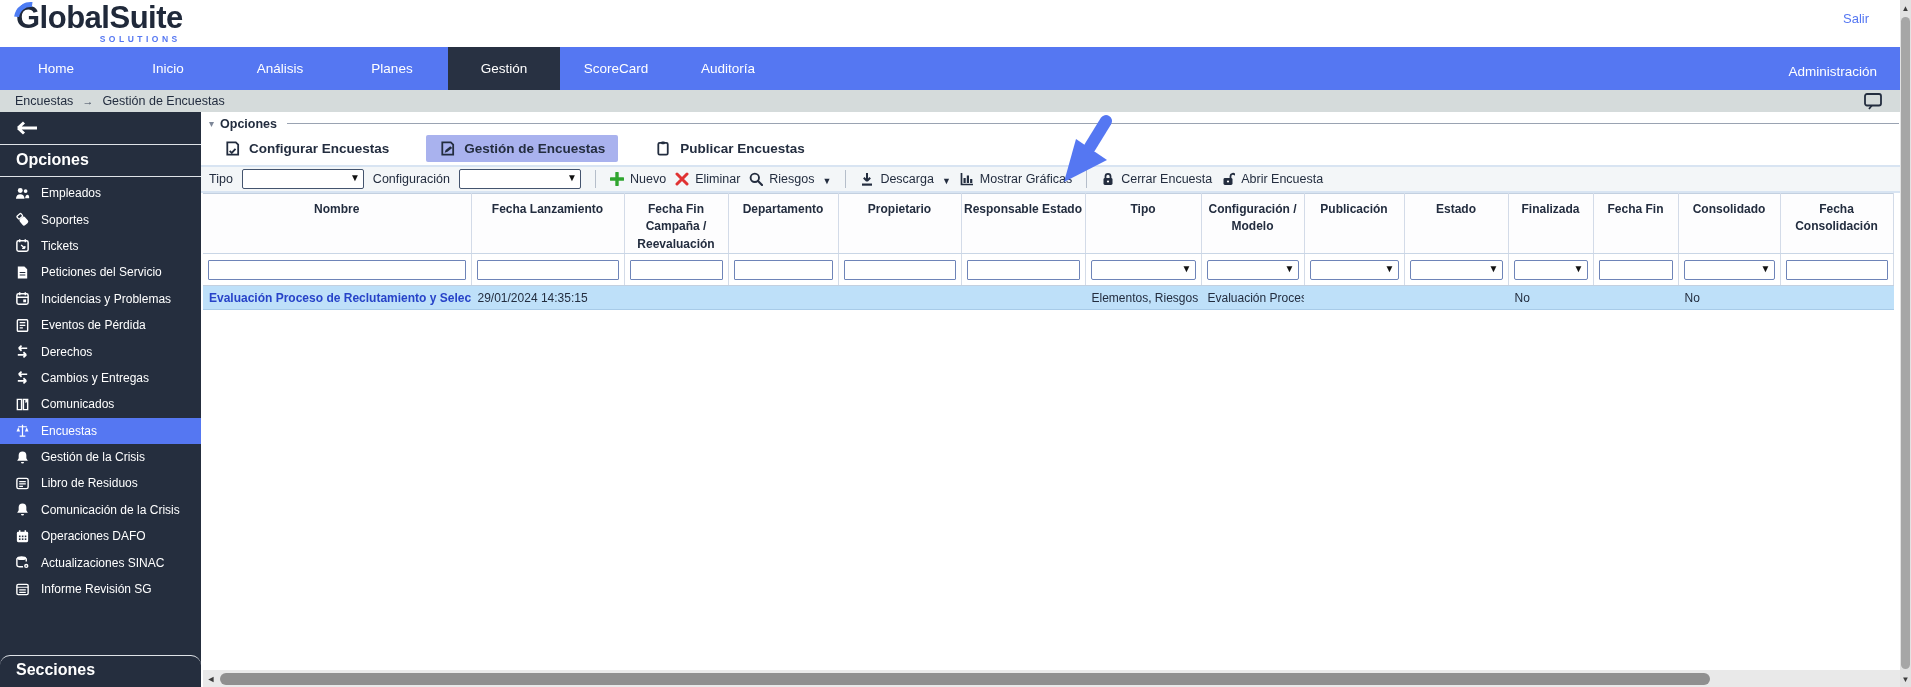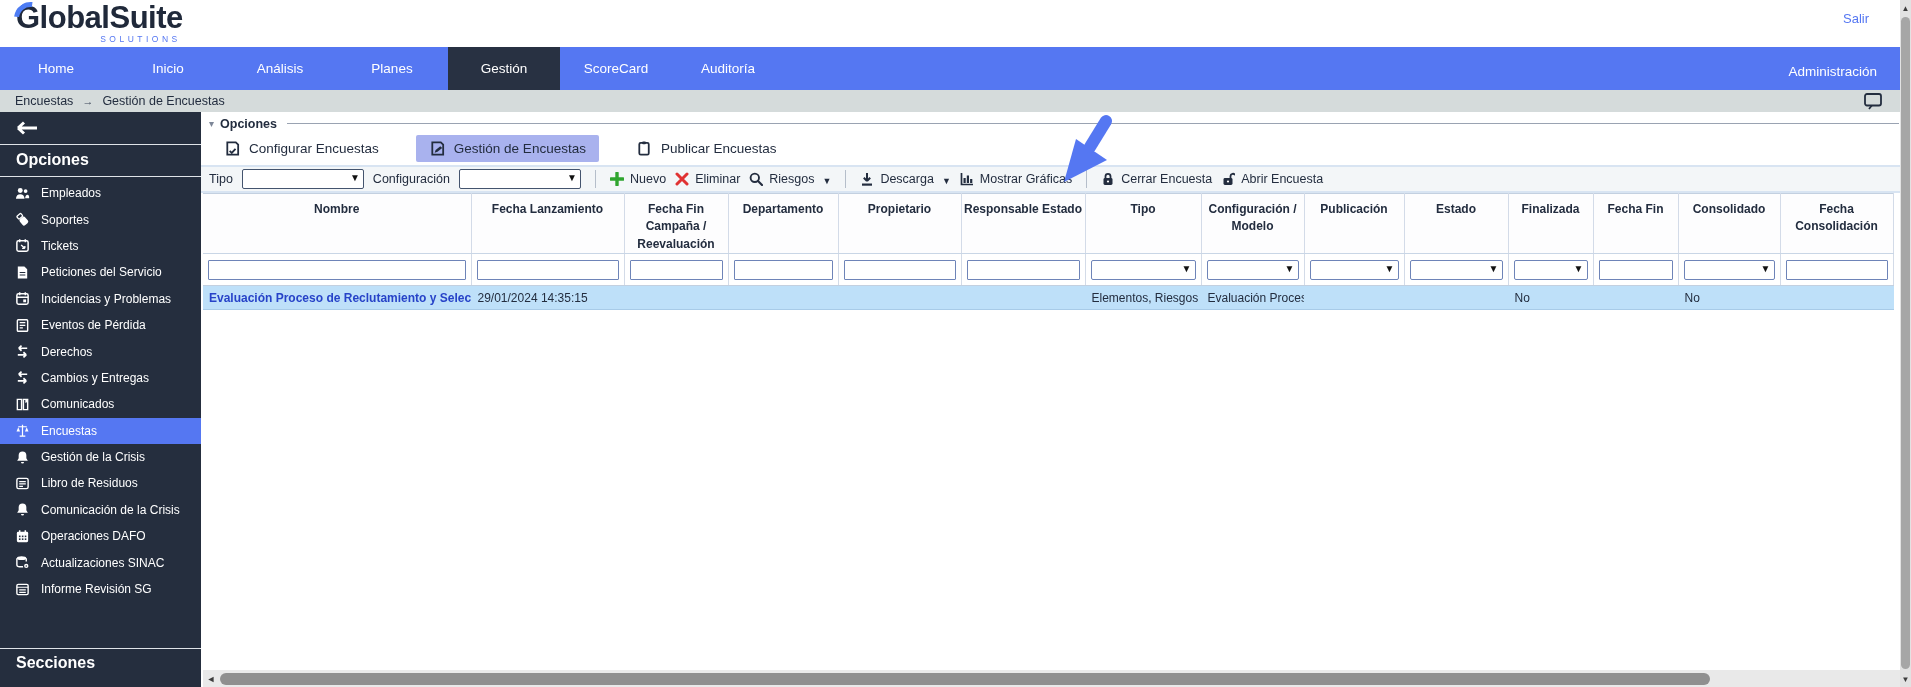--- a/index.html
+++ b/index.html
@@ -4,21 +4,21 @@
 <style>
   * { margin:0; padding:0; box-sizing:border-box; }
   html,body { background:#9aa0a6; }
   .page { position:relative; width:1911px; height:687px; background:#fff; overflow:hidden;
           font-family:"Liberation Sans", sans-serif; color:#232D3F; }
 
   
   .topbar { position:relative; height:47px; background:#fff; }
   .logo { position:absolute; left:16px; top:2px; line-height:1; }
   .logo-main { font-size:31px; font-weight:bold; color:#20293A; letter-spacing:-0.5px; position:relative; z-index:2;}
-  .logo-sub { display:block; text-align:right; font-size:8.5px; font-weight:normal; letter-spacing:3.5px;
+  .logo-sub { display:block; text-align:right; font-size:8.5px; font-weight:bold; letter-spacing:3.5px;
               color:#5577F2; margin-top:2px; padding-right:2px;}
   .g-arc { position:absolute; left:-2px; top:0px; width:33px; height:33px; border:5px solid transparent;
            border-top-color:#4D7CF3; border-radius:50%; transform:rotate(-38deg); z-index:3;}
   .salir { position:absolute; right:42px; top:11px; color:#5577F2; font-size:13px; cursor:pointer; text-decoration:none;}
 
   
   .navbar { height:43px; background:#5577F2; display:flex; align-items:stretch; color:#fff; font-size:13.5px; }
   .nav-left { display:flex; align-items:stretch; }
   .nav-item { width:112px; display:flex; align-items:center; justify-content:center; cursor:pointer; }
   .nav-item.active { background:#283142; }
@@ -37,31 +37,31 @@
   
   .sidebar { width:201px; background:#252E3E; color:#fff; display:flex; flex-direction:column; flex:none; }
   .back { padding:9px 0 5px 17px; cursor:pointer; }
   .side-title { font-size:16px; font-weight:bold; padding:6px 16px 7px; border-top:1px solid #dfe3e8;
                 border-bottom:1px solid #dfe3e8; }
   .side-items { flex:1; padding-top:3px; overflow:hidden; }
   .side-item { height:26.4px; display:flex; align-items:center; gap:11px; padding-left:15px;
                font-size:12px; cursor:pointer; white-space:nowrap; }
   .side-item.active { background:#5577F2; }
   .side-item svg { width:15px; height:15px; flex:none; }
-  .side-footer { font-size:16px; font-weight:bold; padding:5px 16px 15px; border-top:1px solid #dfe3e8; }
+  .side-footer { font-size:16px; font-weight:bold; padding:5px 16px 8px; border-top:1px solid #dfe3e8;border-radius:10px; }
 
   
   .main { flex:1; position:relative; background:#fff; overflow:hidden; }
   .opt-line { display:flex; align-items:center; gap:6px; padding:4px 12px 1px 8px; height:20px; }
   .tri { color:#7d8798; font-size:10px; cursor:pointer; }
   .opt-label { font-weight:bold; font-size:12.5px; color:#232D3F; }
   .rule { flex:1; border-top:1px solid #9AA3B2; margin-left:4px; }
 
   .tabs { display:flex; gap:24px; align-items:center; height:33px; padding-left:10px; }
-  .tab { display:flex; align-items:center; gap:8px; font-weight:normal; color:#232D3F; font-size:13.5px;
+  .tab { display:flex; align-items:center; gap:8px; font-weight:bold; color:#232D3F; font-size:13.5px;
          padding:5px 13px; border-radius:2px; cursor:pointer; }
   .tab.active { background:#A9B2EE; }
   .tab svg { width:17px; height:17px; }
 
   .toolbar { height:28px; display:flex; align-items:center; gap:9px; padding-left:8px;
              background:#F3F6F8; border-top:2px solid #D8E4F2; border-bottom:2px solid #D8E4F2;
              font-size:12.5px; color:#232D3F; }
   .selwrap { position:relative; display:inline-flex; }
   .selwrap select { width:122px; height:20px; border:1px solid #44546E; background:#fff;
                     appearance:none; -webkit-appearance:none; font-size:12px; padding:0 16px 0 4px;

